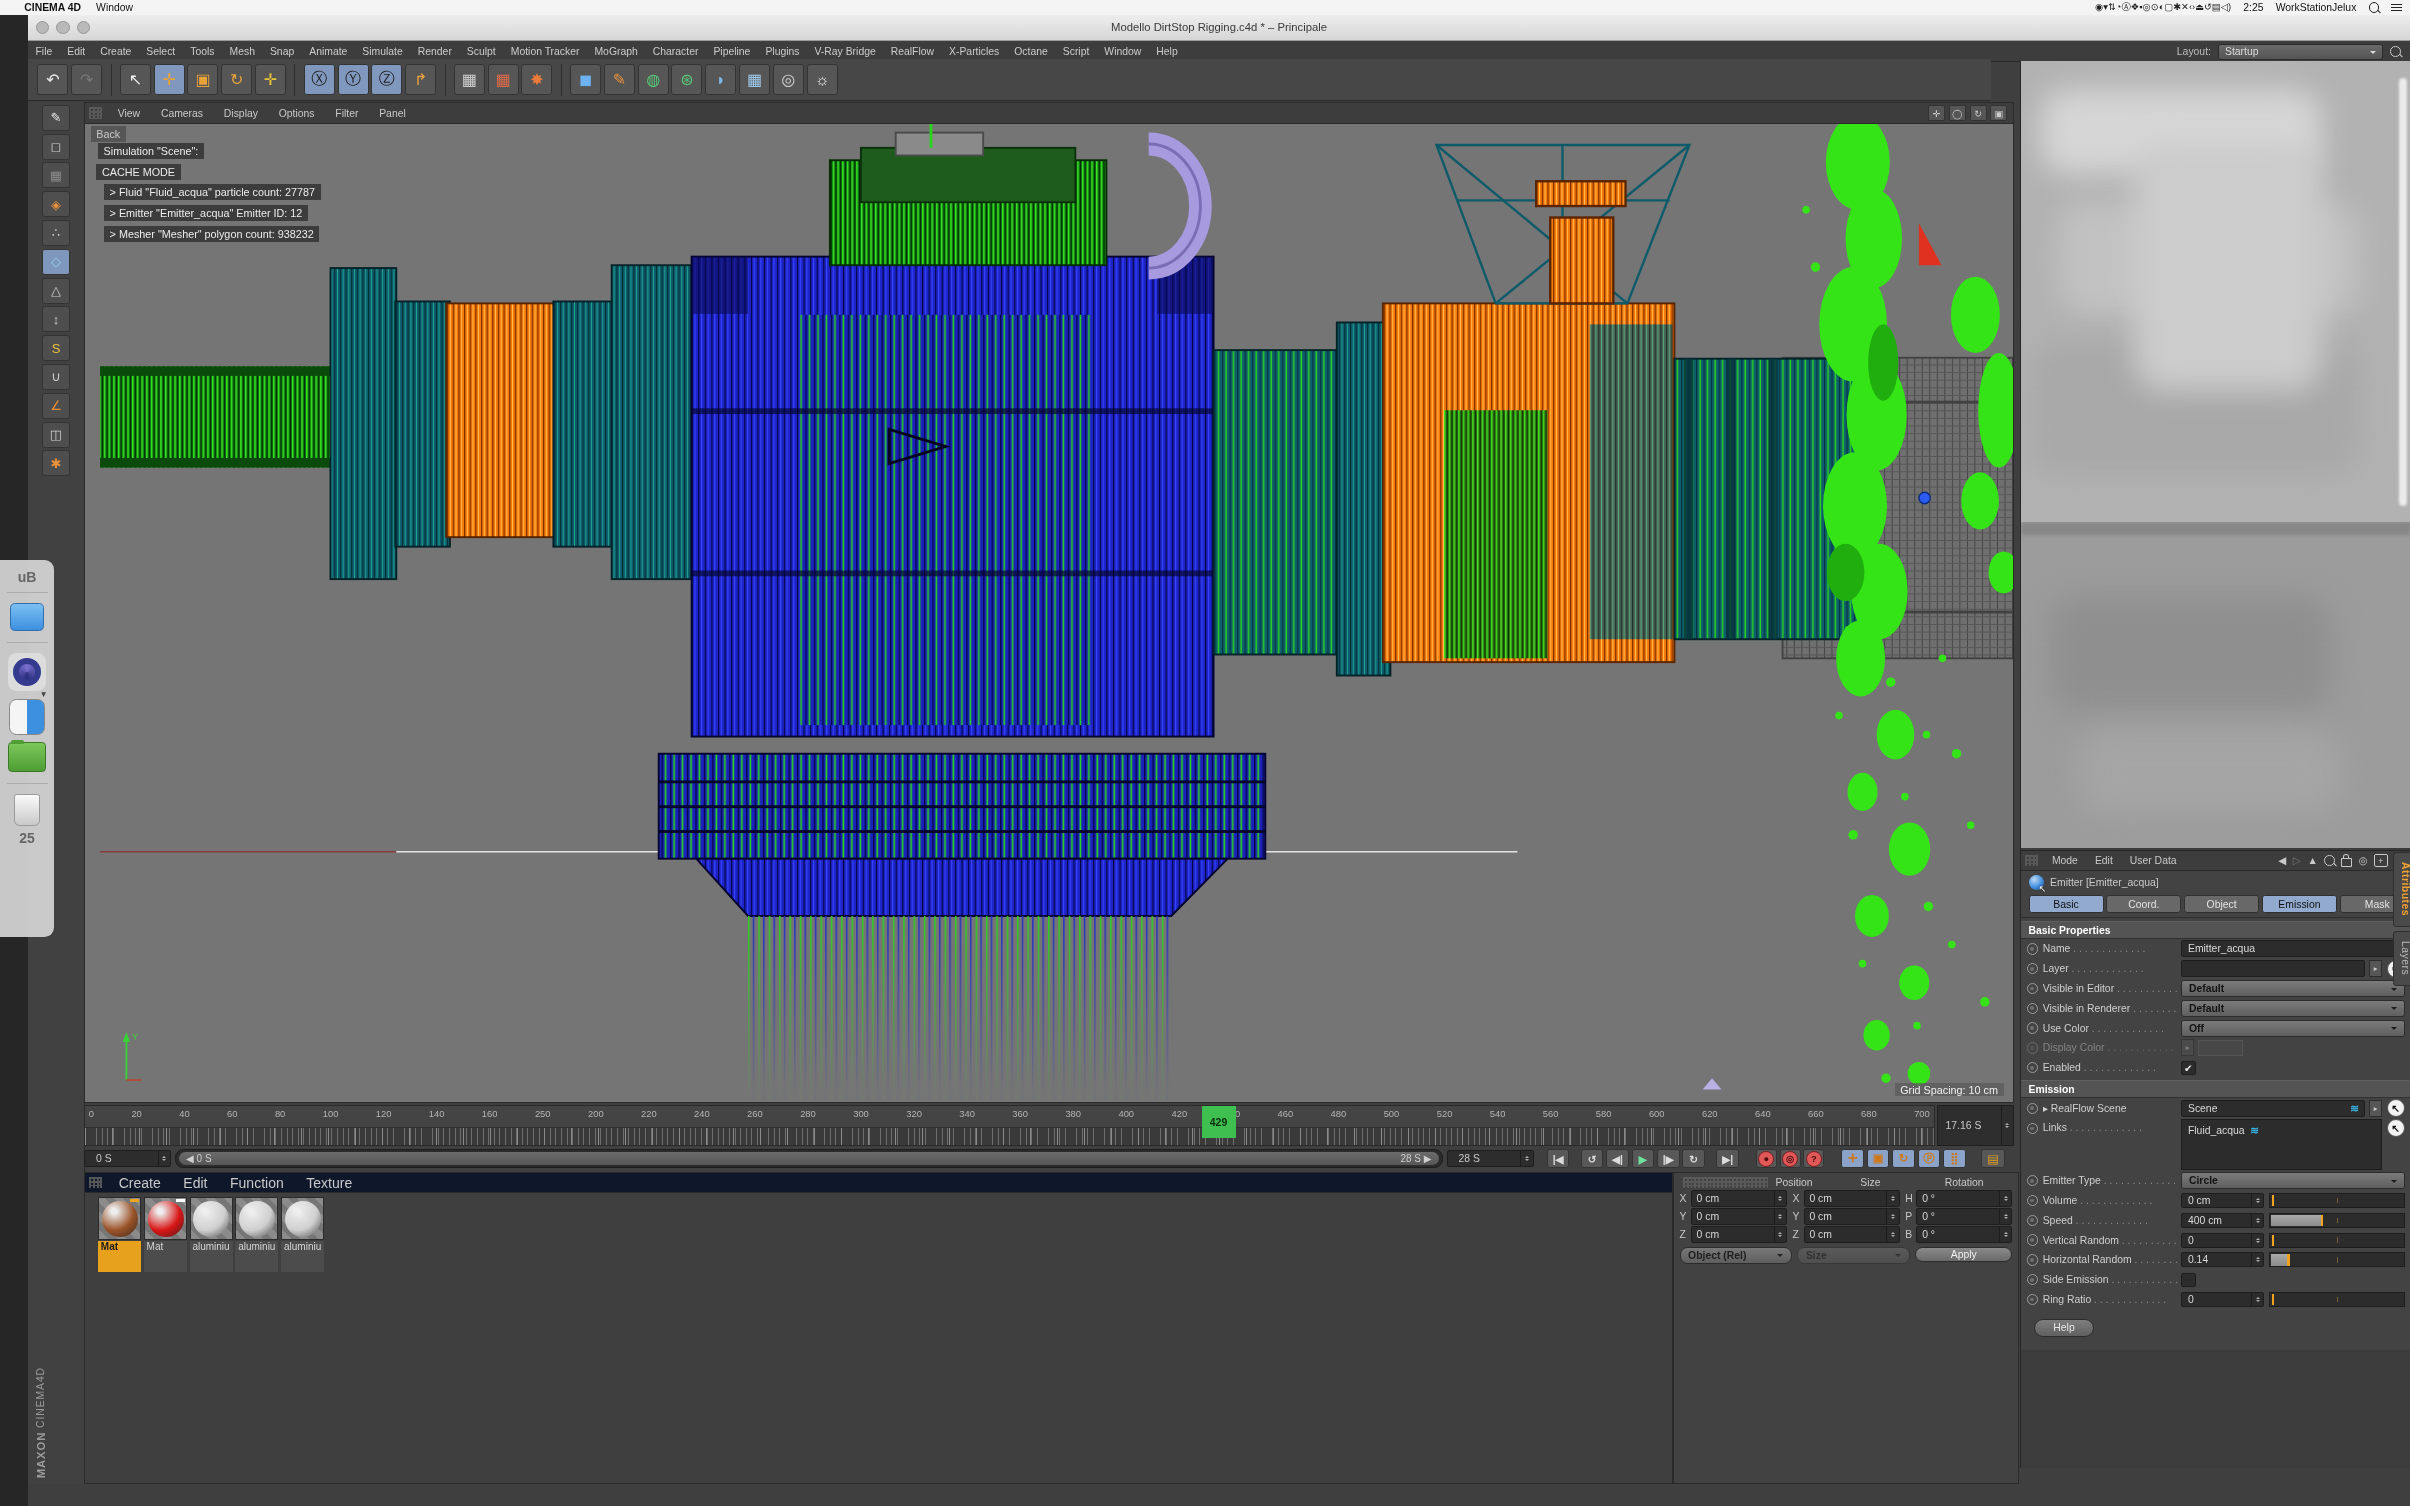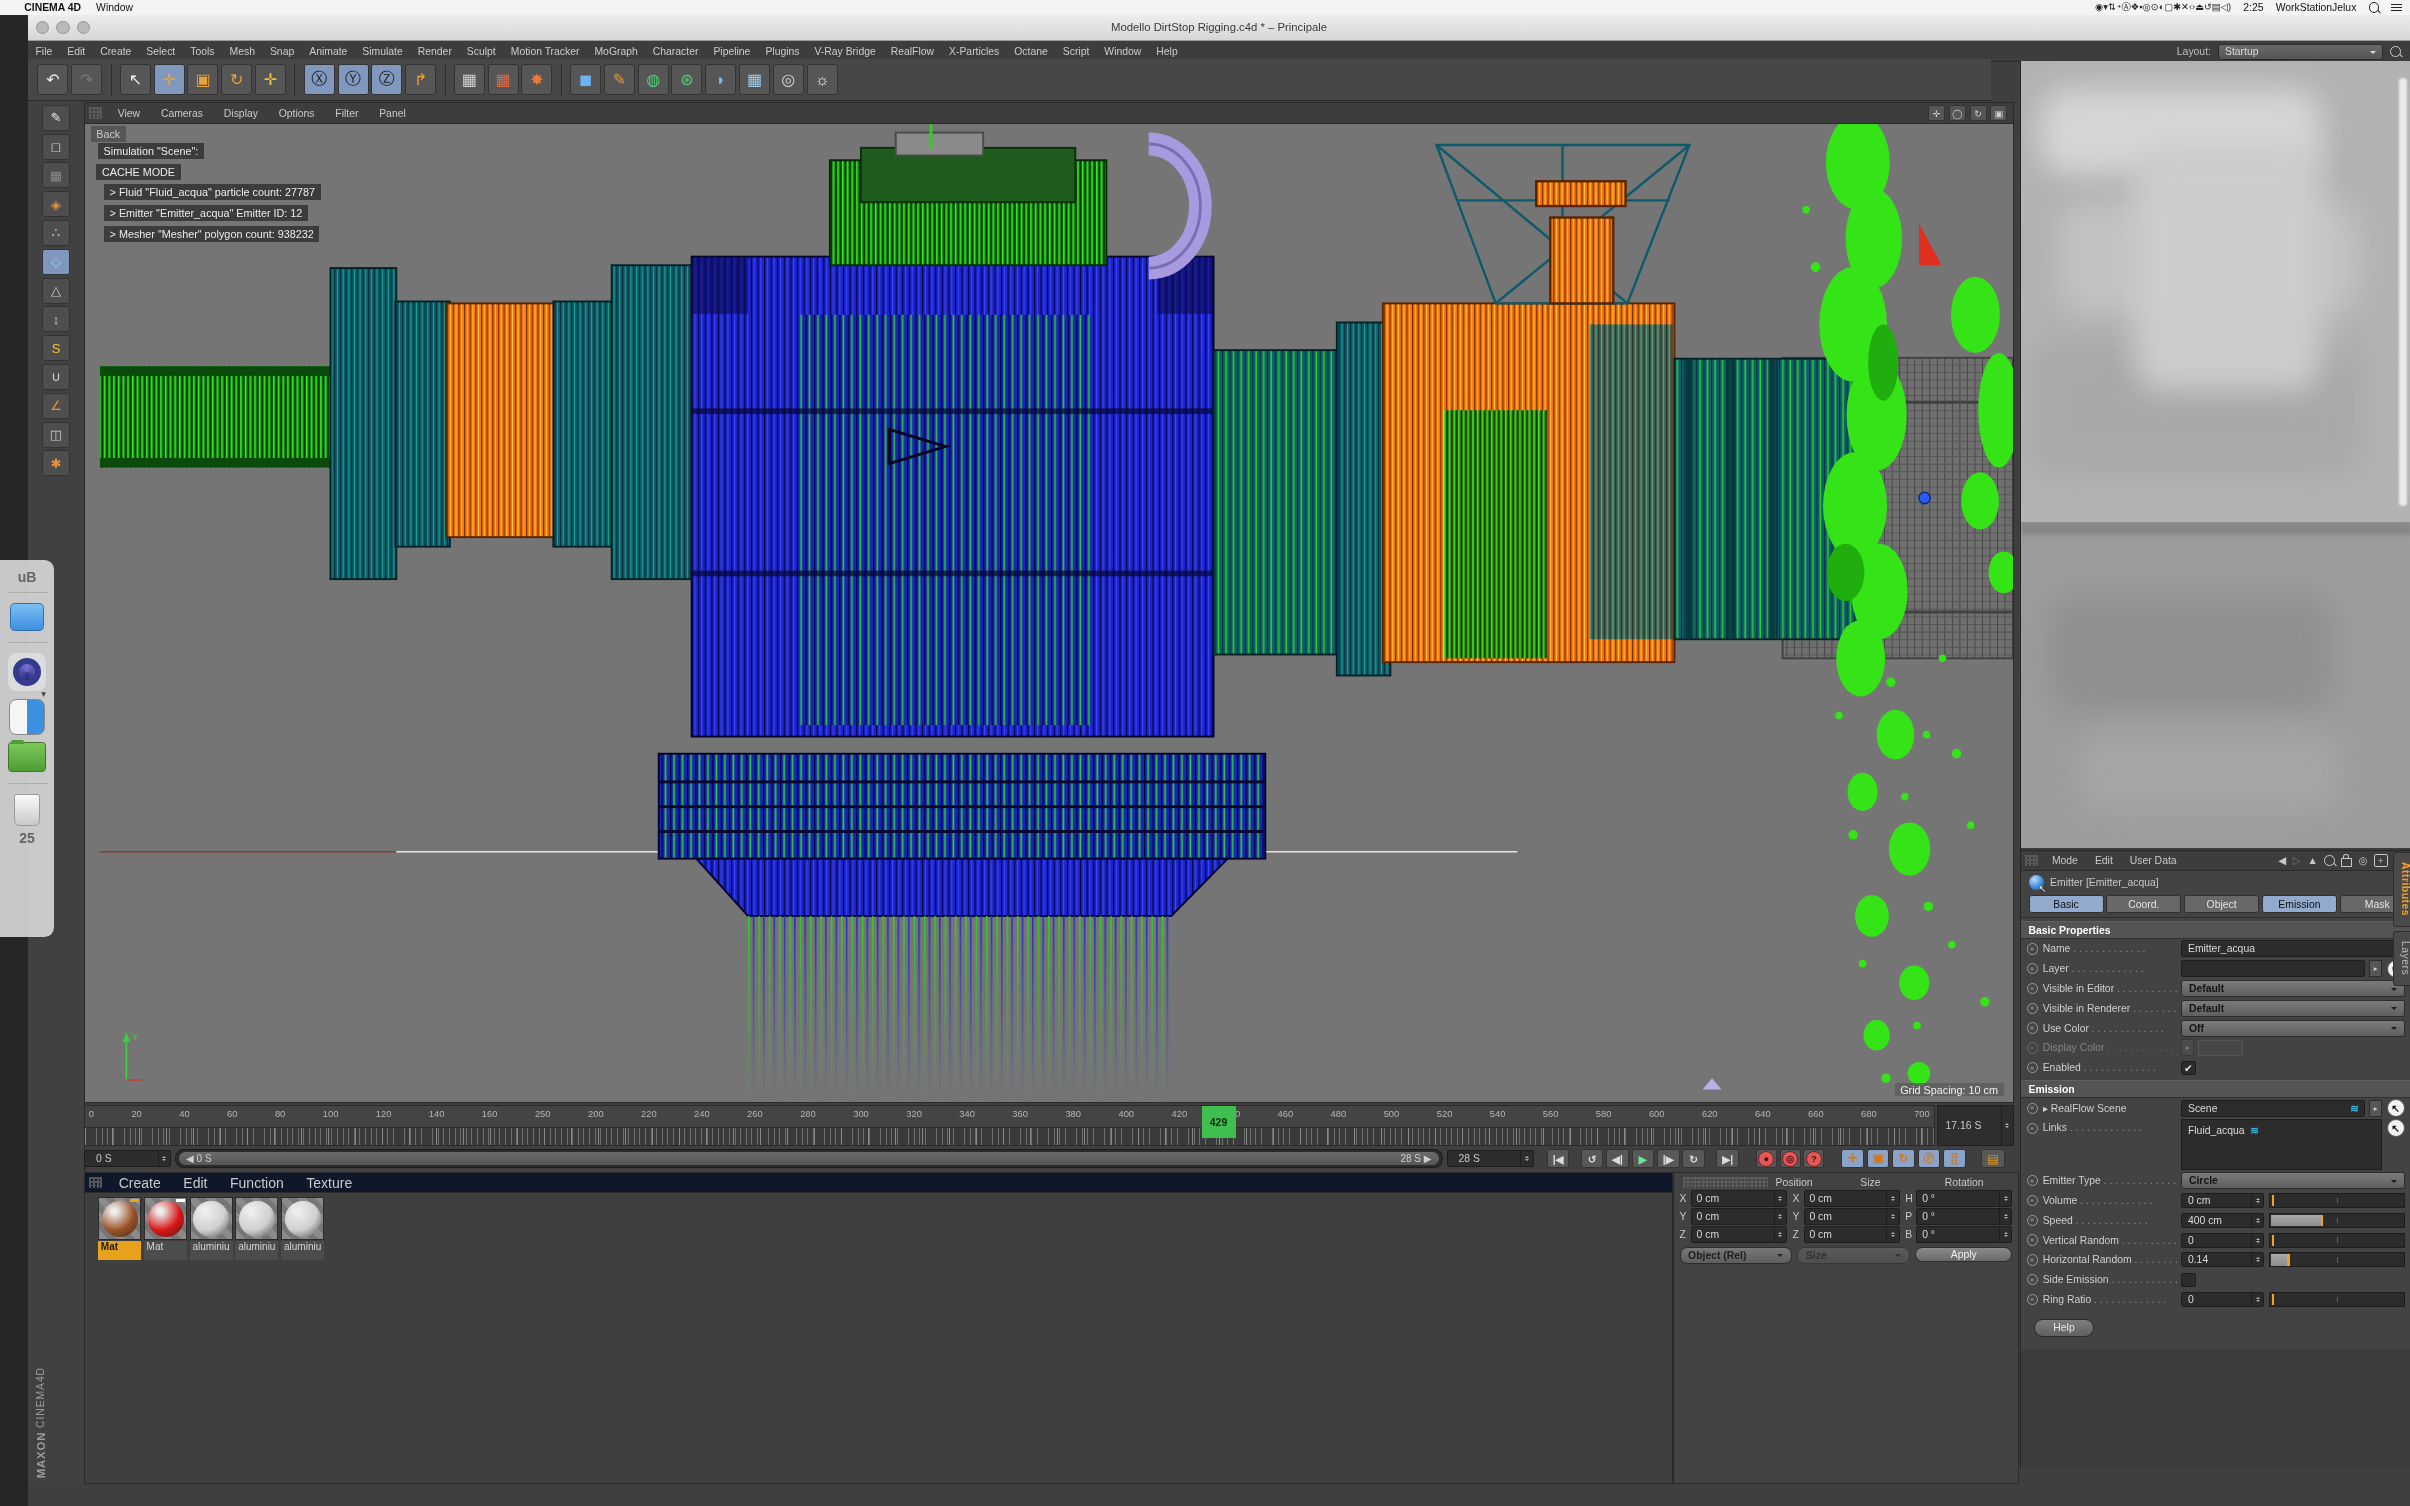--- a/index.html
+++ b/index.html
@@ -112,21 +112,21 @@
   #matheader{height:19px;background:#0f172a;border-bottom:0.9px solid #2a2a2a;display:flex;align-items:center;
     font-size:14px;color:#c9c9c9;}
   #matheader .m{padding:0 11.3px;}
   #matrow{display:flex;gap:2.8px;padding:3.8px 0 0 13px;}
   .mat{width:43px;}
   .mat .thumb{width:41px;height:41px;border:0.9px solid #2a2a2a;position:relative;
     background:repeating-linear-gradient(45deg,#8b8b8b 0 6.6px,#767676 6.6px 13px);}
   .mat .ball{position:absolute;left:2.8px;top:2.8px;width:36px;height:36px;border-radius:50%;
     background:radial-gradient(circle at 34% 28%,rgba(255,255,255,.85) 0 8%,var(--ball,#999) 55%,#1c1c1c 115%);}
   .mat .corner{position:absolute;right:0.9px;top:0.9px;width:9.4px;height:3.8px;background:var(--corner,transparent);}
-  .mat .lbl{height:19px;font-size:10px;color:#d5d5d5;background:#4c4c4c;margin-top:0.9px;
+  .mat .lbl{height:31px;font-size:10px;color:#d5d5d5;background:#4c4c4c;margin-top:0.9px;
     padding:0 2.8px;overflow:hidden;white-space:nowrap;}
   .mat.sel .lbl{background:#e8a11c;color:#1c1c1c;font-weight:bold;}
   #coords{flex:1;background:#424242;border:0.9px solid #2a2a2a;border-left:1.9px solid #2a2a2a;box-sizing:border-box;
     font-size:10.4px;color:#c9c9c9;padding:1.9px 5.6px 0 5.6px;}
   #coords .heads{display:flex;align-items:center;height:15px;}
   #coords .heads span{flex:1;padding-left:17px;}
   .cgrid{display:flex;gap:5.6px;}
   .ccol{flex:1;}
   .crow{display:flex;align-items:center;height:18px;gap:3.8px;}
   .cax{width:7.5px;color:#c9c9c9;}

